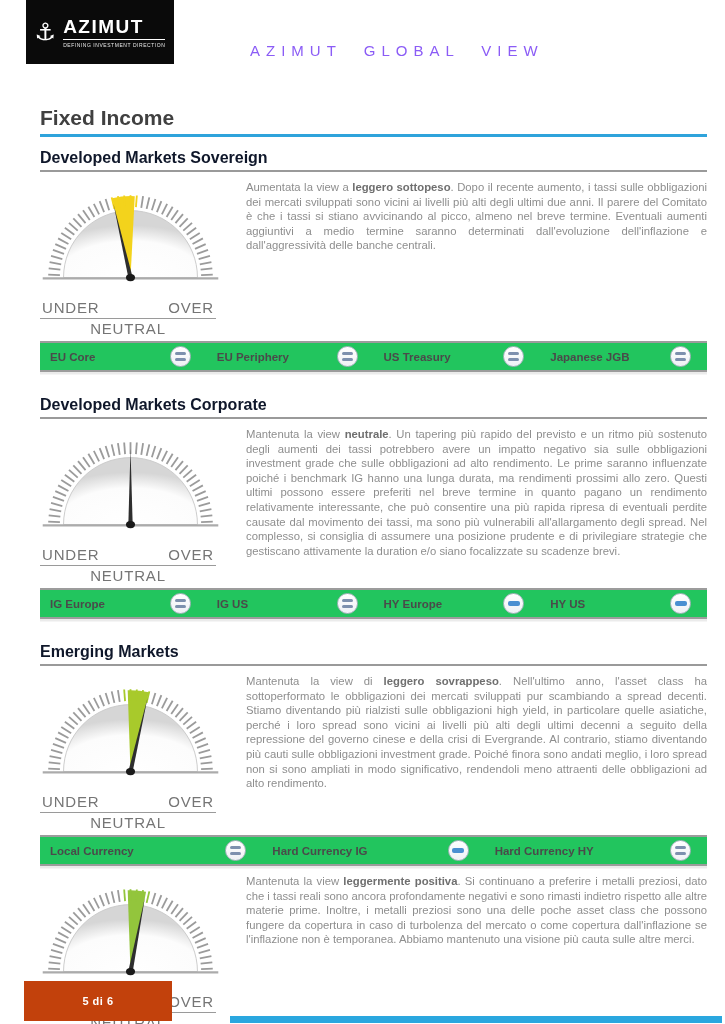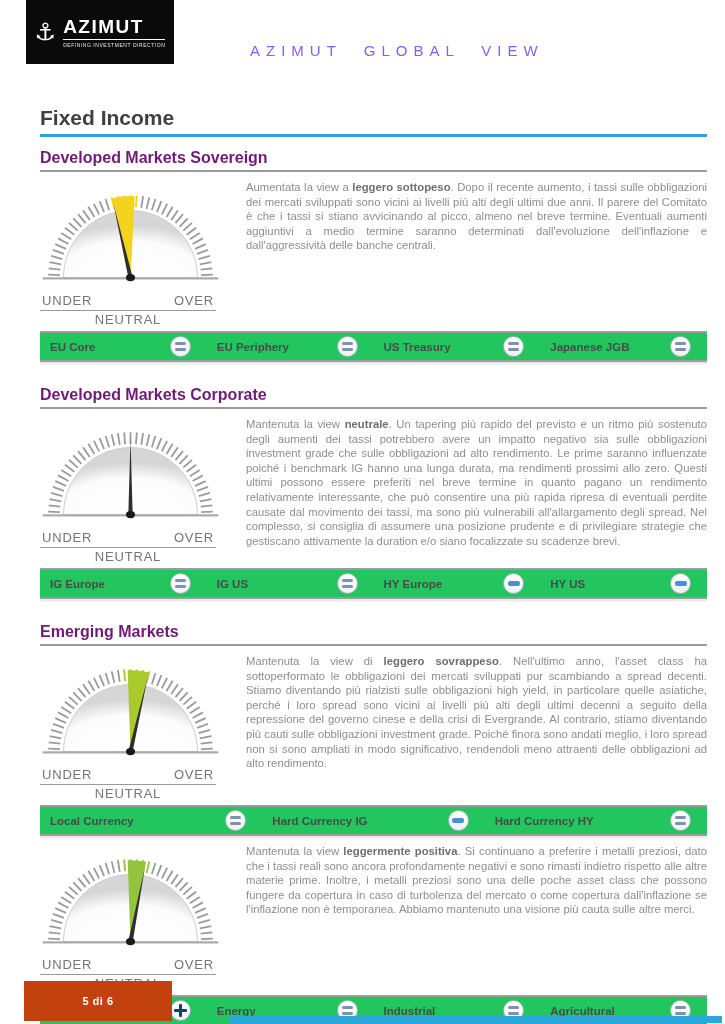--- a/index.html
+++ b/index.html
@@ -12,26 +12,26 @@
   .anchor{font-family:"DejaVu Sans",sans-serif;font-size:24px;line-height:1;}
   .brand-col{display:flex;flex-direction:column;}
   .brand{font-size:19px;font-weight:bold;letter-spacing:1.5px;border-bottom:1px solid #ffffff;padding-bottom:1px;}
   .tagline{font-size:5px;letter-spacing:0.55px;margin-top:2px;color:#e8e8e8;white-space:nowrap;}
   .header-title{position:absolute;left:250px;top:42px;font-size:15px;letter-spacing:6px;word-spacing:12px;
                 color:#8b5cf6;font-weight:500;white-space:nowrap;}
   
   .main{padding:0 18px 0 40px;}
   .cat-heading{font-size:21px;font-weight:bold;color:#404040;border-bottom:3px solid #2fa3db;
                padding-bottom:4px;margin-top:40px;}
-  .sub-heading{font-size:16px;font-weight:bold;color:#701a75;border-bottom:2px solid #9a9a9a;
+  .sub-heading{font-size:16px;font-weight:bold;color:#0f172a;border-bottom:2px solid #9a9a9a;
                padding-bottom:3px;margin-top:24px;}
   .sub-heading.first{margin-top:12px;}
   .content{display:flex;margin-top:6px;}
   .gauge-col{width:196px;flex:none;}
-  .gscale{width:176px;font-size:13px;color:#757575;letter-spacing:0.8px;margin-top:6px;}
+  .gscale{width:176px;font-size:15px;color:#757575;letter-spacing:0.8px;margin-top:12px;}
   .gs-row{display:flex;justify-content:space-between;border-bottom:1.5px solid #9a9a9a;padding:0 2px 2px 2px;}
   .gs-neutral{text-align:center;padding-top:1px;}
   p.body{flex:1;margin:2px 0 0 10px;font-size:11.3px;line-height:14.6px;text-align:justify;color:#8e8e8e;}
   p.body b{color:#6f6f6f;}
   
   .irow{display:grid;margin-top:4px;border-top:2px solid #9c9c9c;border-bottom:2px solid #9c9c9c;
         box-shadow:0 2.5px 0 rgba(0,0,0,0.08);background:#22c55e;height:27px;align-items:center;}
   .cell{display:flex;align-items:center;justify-content:space-between;padding:0 16px 0 10px;}
   .ilabel{font-size:11.5px;font-weight:bold;color:#4a4a4a;}
   .sig{width:21px;height:21px;border:1.5px solid #aab3c0;border-radius:50%;box-sizing:border-box;

